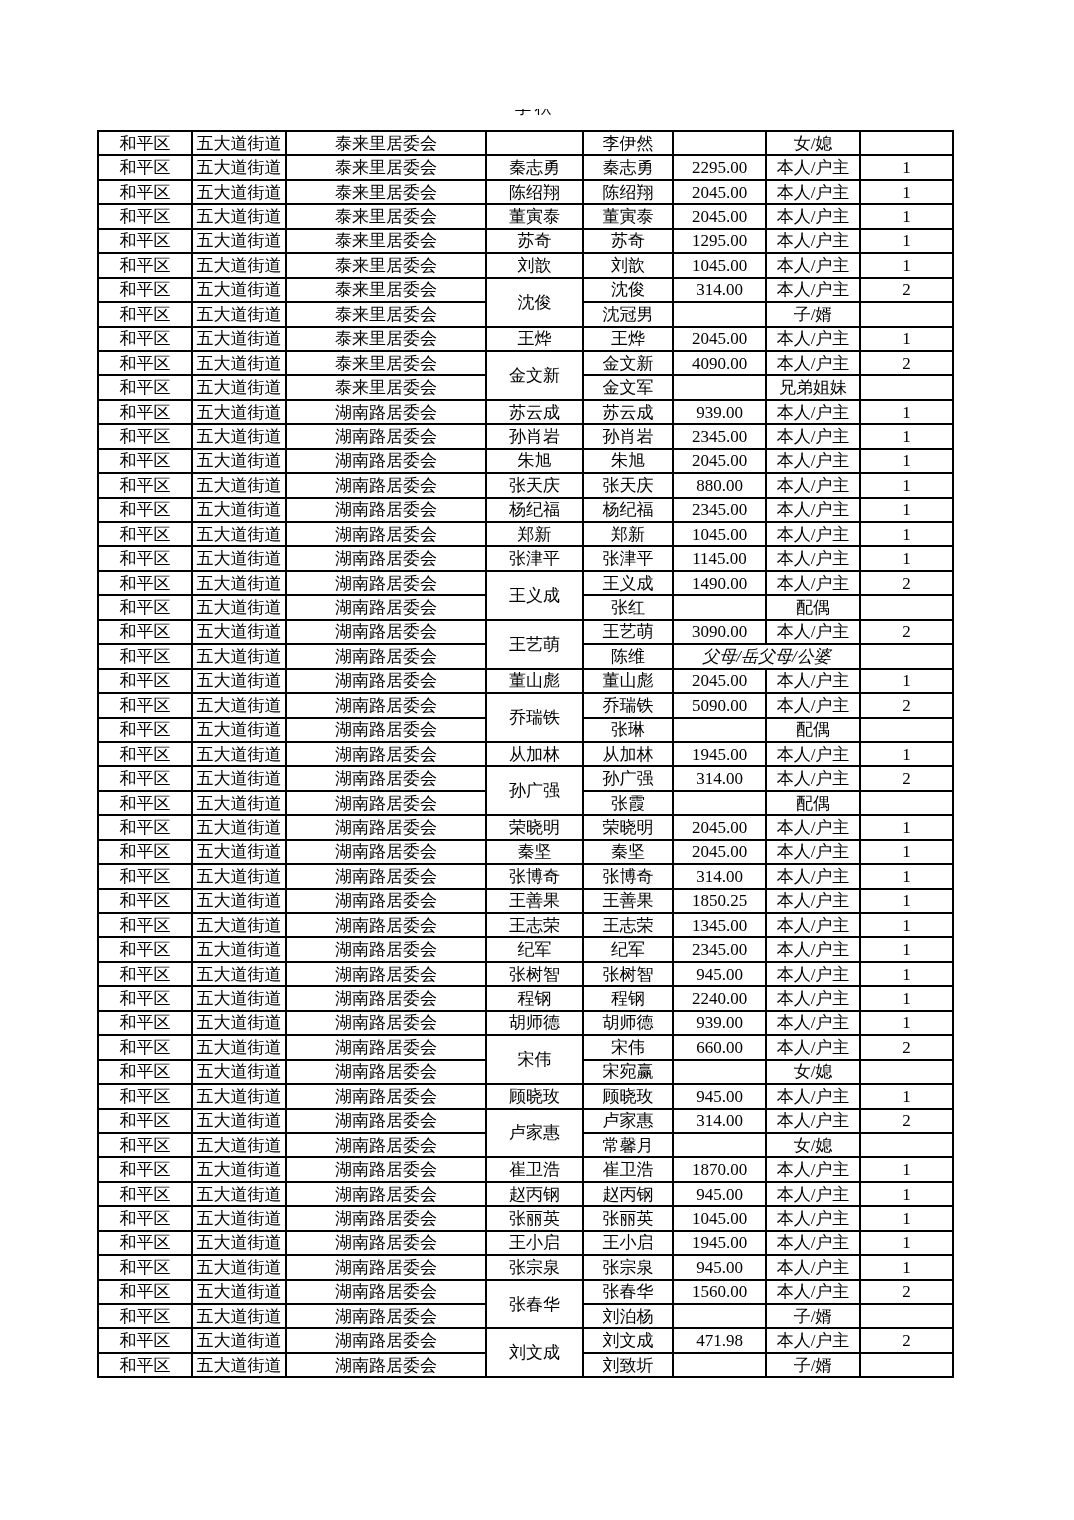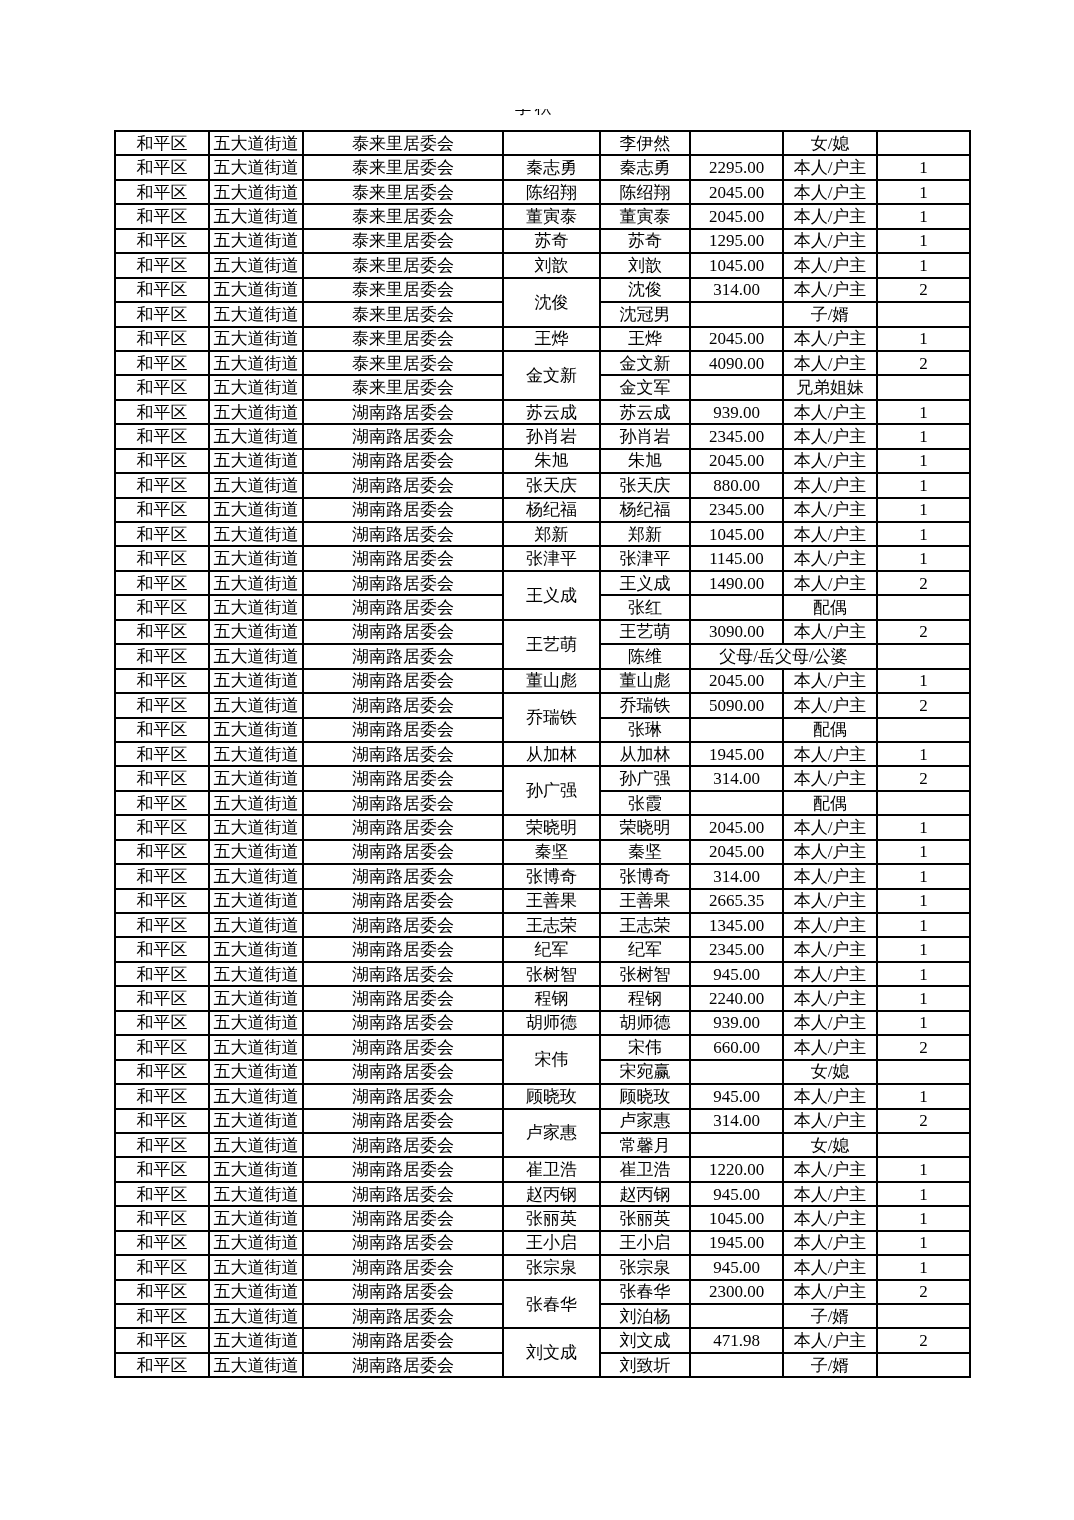--- a/index.html
+++ b/index.html
@@ -3,32 +3,32 @@
 <meta charset="utf-8">
 <style>
   html,body{margin:0;padding:0;}
   body{
     width:1074px;height:1520px;background:#ffffff;position:relative;
     font-family:"Liberation Serif","DejaVu Serif",serif;color:#000;
     overflow:hidden;
   }
   .sheet{position:absolute;left:0;top:0;width:1074px;height:1520px;}
   table.roster{
-    position:absolute;left:114px;top:130px;
+    position:absolute;left:97px;top:130px;
     border-collapse:collapse;table-layout:fixed;
   }
   table.roster td{
     border:2px solid #000;
     text-align:center;vertical-align:middle;
     font-size:17px;line-height:1;padding:0;
     white-space:nowrap;overflow:hidden;
   }
   table.roster tr{height:24.45px;}
   td.clip-top{border-top:none;}
-  td.amount-relation{letter-spacing:0;}
+  td.amount-relation{letter-spacing:0;font-style:italic;}
   .clipped-head{
     position:absolute;left:487px;top:109px;width:95px;height:20px;
     overflow:hidden;
   }
   .clipped-head span{
     display:block;margin-top:-10px;text-align:center;
     font-size:17px;line-height:1;letter-spacing:3px;
   }
 </style>
 </head>
@@ -354,21 +354,21 @@
           <td>314.00</td>
           <td>本人/户主</td>
           <td>1</td>
         </tr>
         <tr>
           <td>和平区</td>
           <td>五大道街道</td>
           <td>湖南路居委会</td>
           <td rowspan="1">王善果</td>
           <td>王善果</td>
-          <td>2665.35</td>
+          <td>1850.25</td>
           <td>本人/户主</td>
           <td>1</td>
         </tr>
         <tr>
           <td>和平区</td>
           <td>五大道街道</td>
           <td>湖南路居委会</td>
           <td rowspan="1">王志荣</td>
           <td>王志荣</td>
           <td>1345.00</td>
@@ -462,21 +462,21 @@
           <td></td>
           <td>女/媳</td>
           <td></td>
         </tr>
         <tr>
           <td>和平区</td>
           <td>五大道街道</td>
           <td>湖南路居委会</td>
           <td rowspan="1">崔卫浩</td>
           <td>崔卫浩</td>
-          <td>1220.00</td>
+          <td>1870.00</td>
           <td>本人/户主</td>
           <td>1</td>
         </tr>
         <tr>
           <td>和平区</td>
           <td>五大道街道</td>
           <td>湖南路居委会</td>
           <td rowspan="1">赵丙钢</td>
           <td>赵丙钢</td>
           <td>945.00</td>
@@ -512,21 +512,21 @@
           <td>945.00</td>
           <td>本人/户主</td>
           <td>1</td>
         </tr>
         <tr>
           <td>和平区</td>
           <td>五大道街道</td>
           <td>湖南路居委会</td>
           <td rowspan="2">张春华</td>
           <td>张春华</td>
-          <td>2300.00</td>
+          <td>1560.00</td>
           <td>本人/户主</td>
           <td>2</td>
         </tr>
         <tr>
           <td>和平区</td>
           <td>五大道街道</td>
           <td>湖南路居委会</td>
           <td>刘泊杨</td>
           <td></td>
           <td>子/婿</td>

